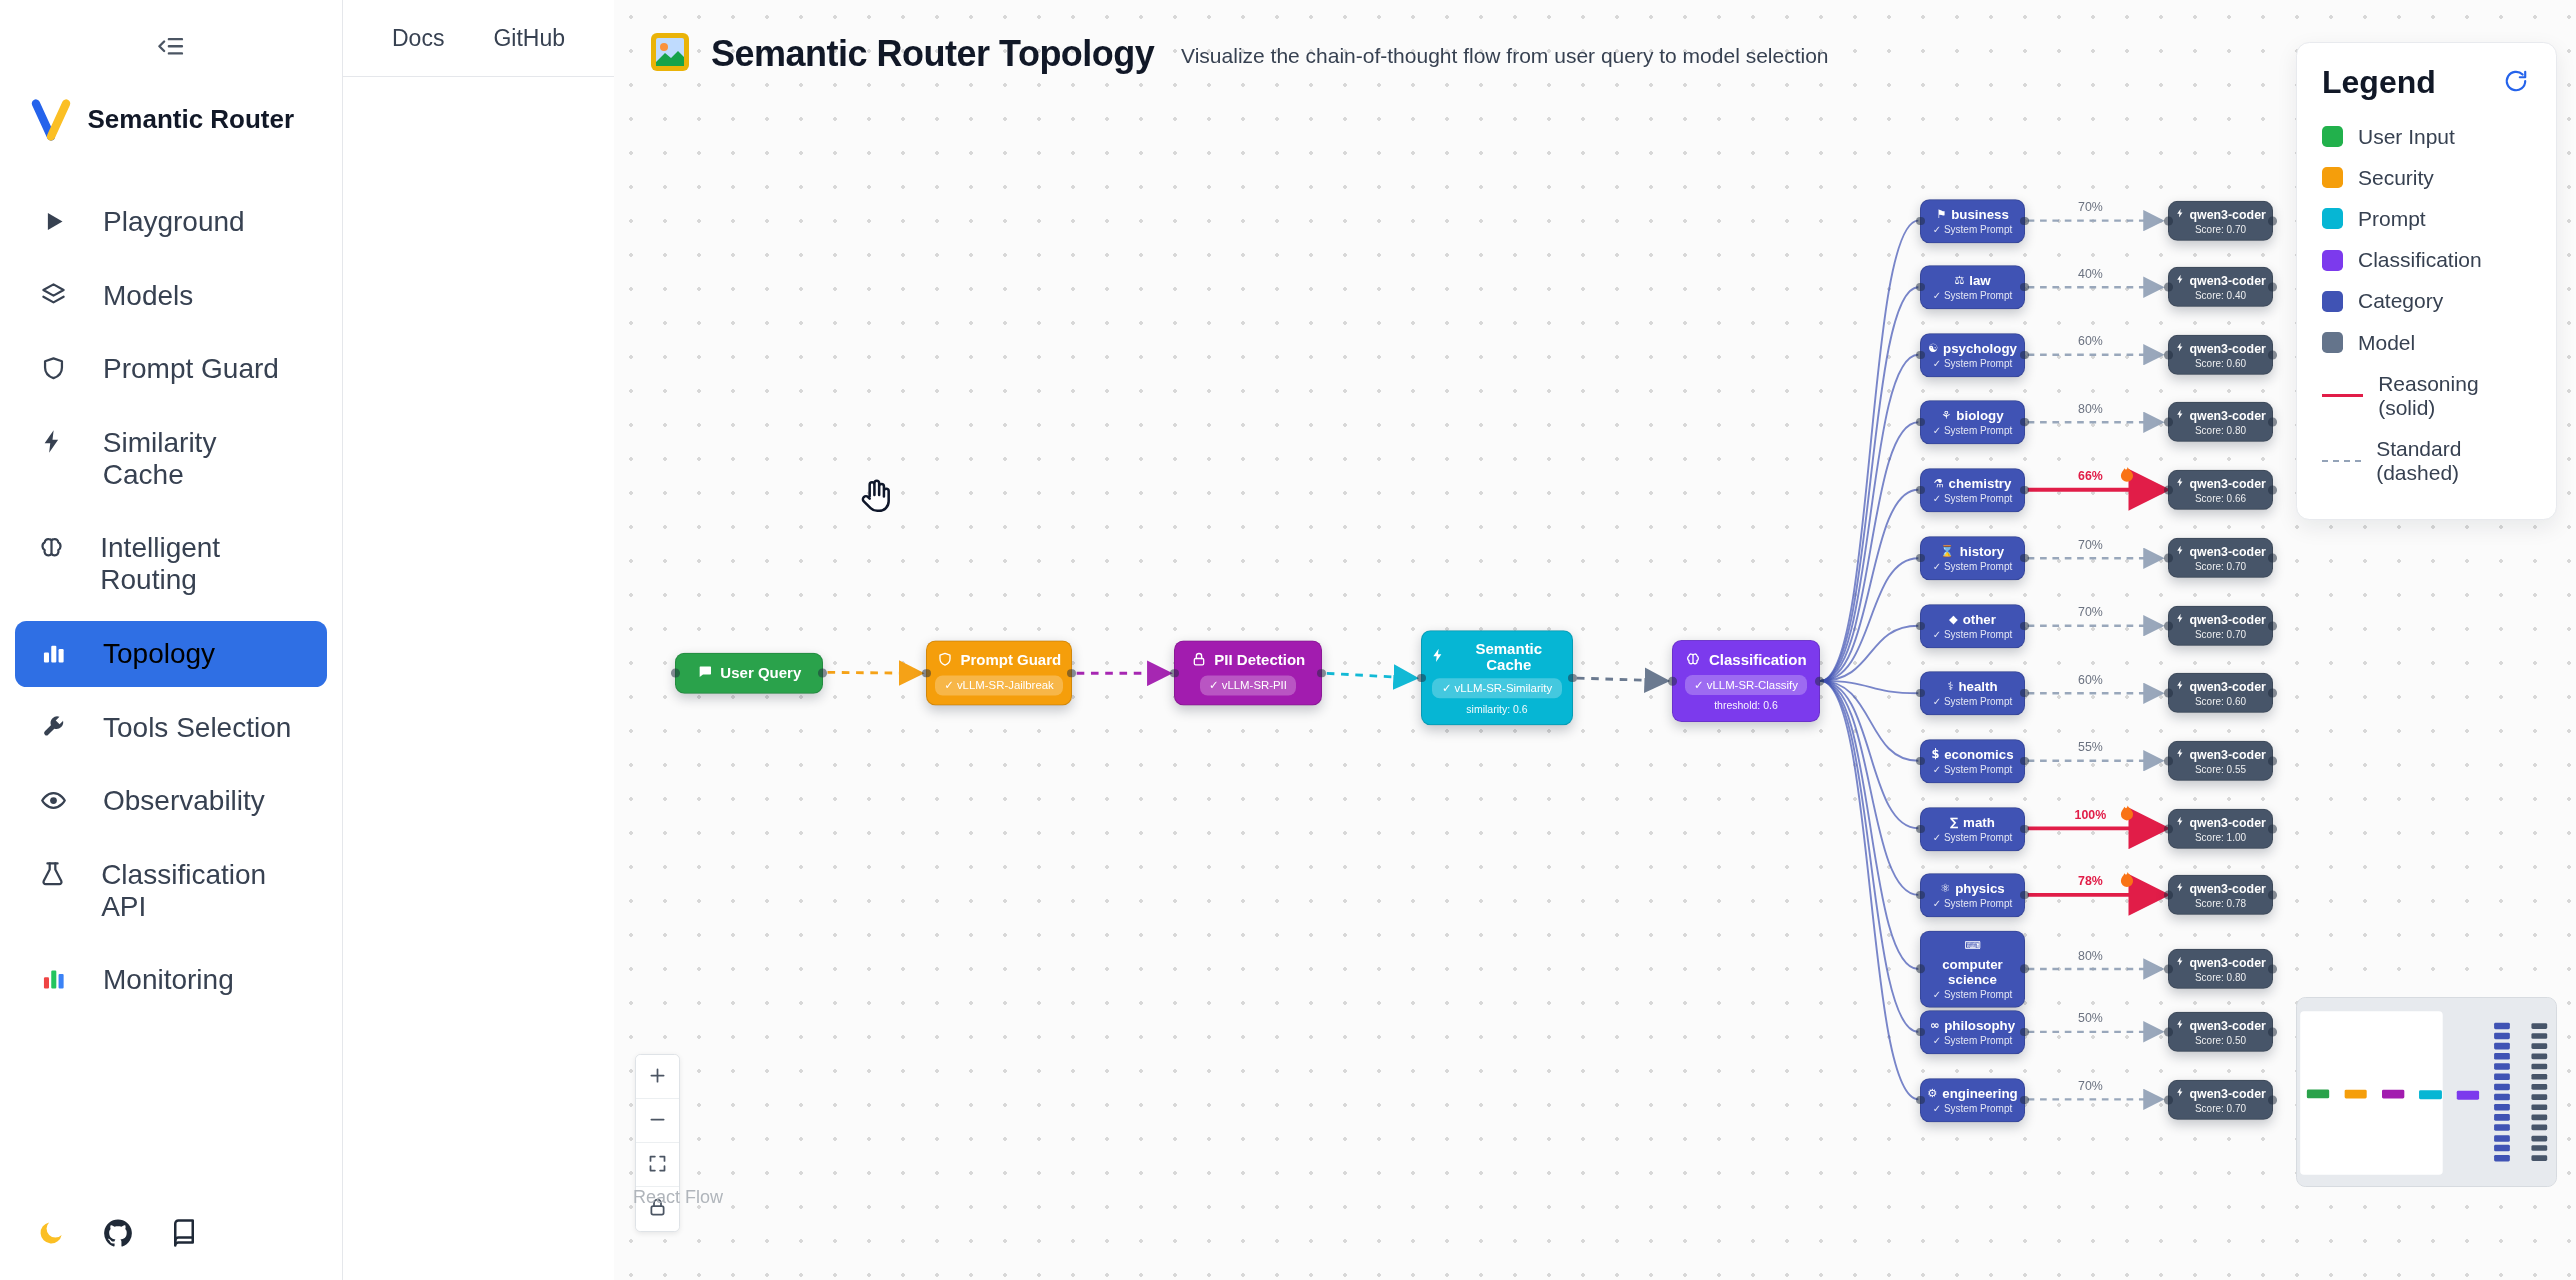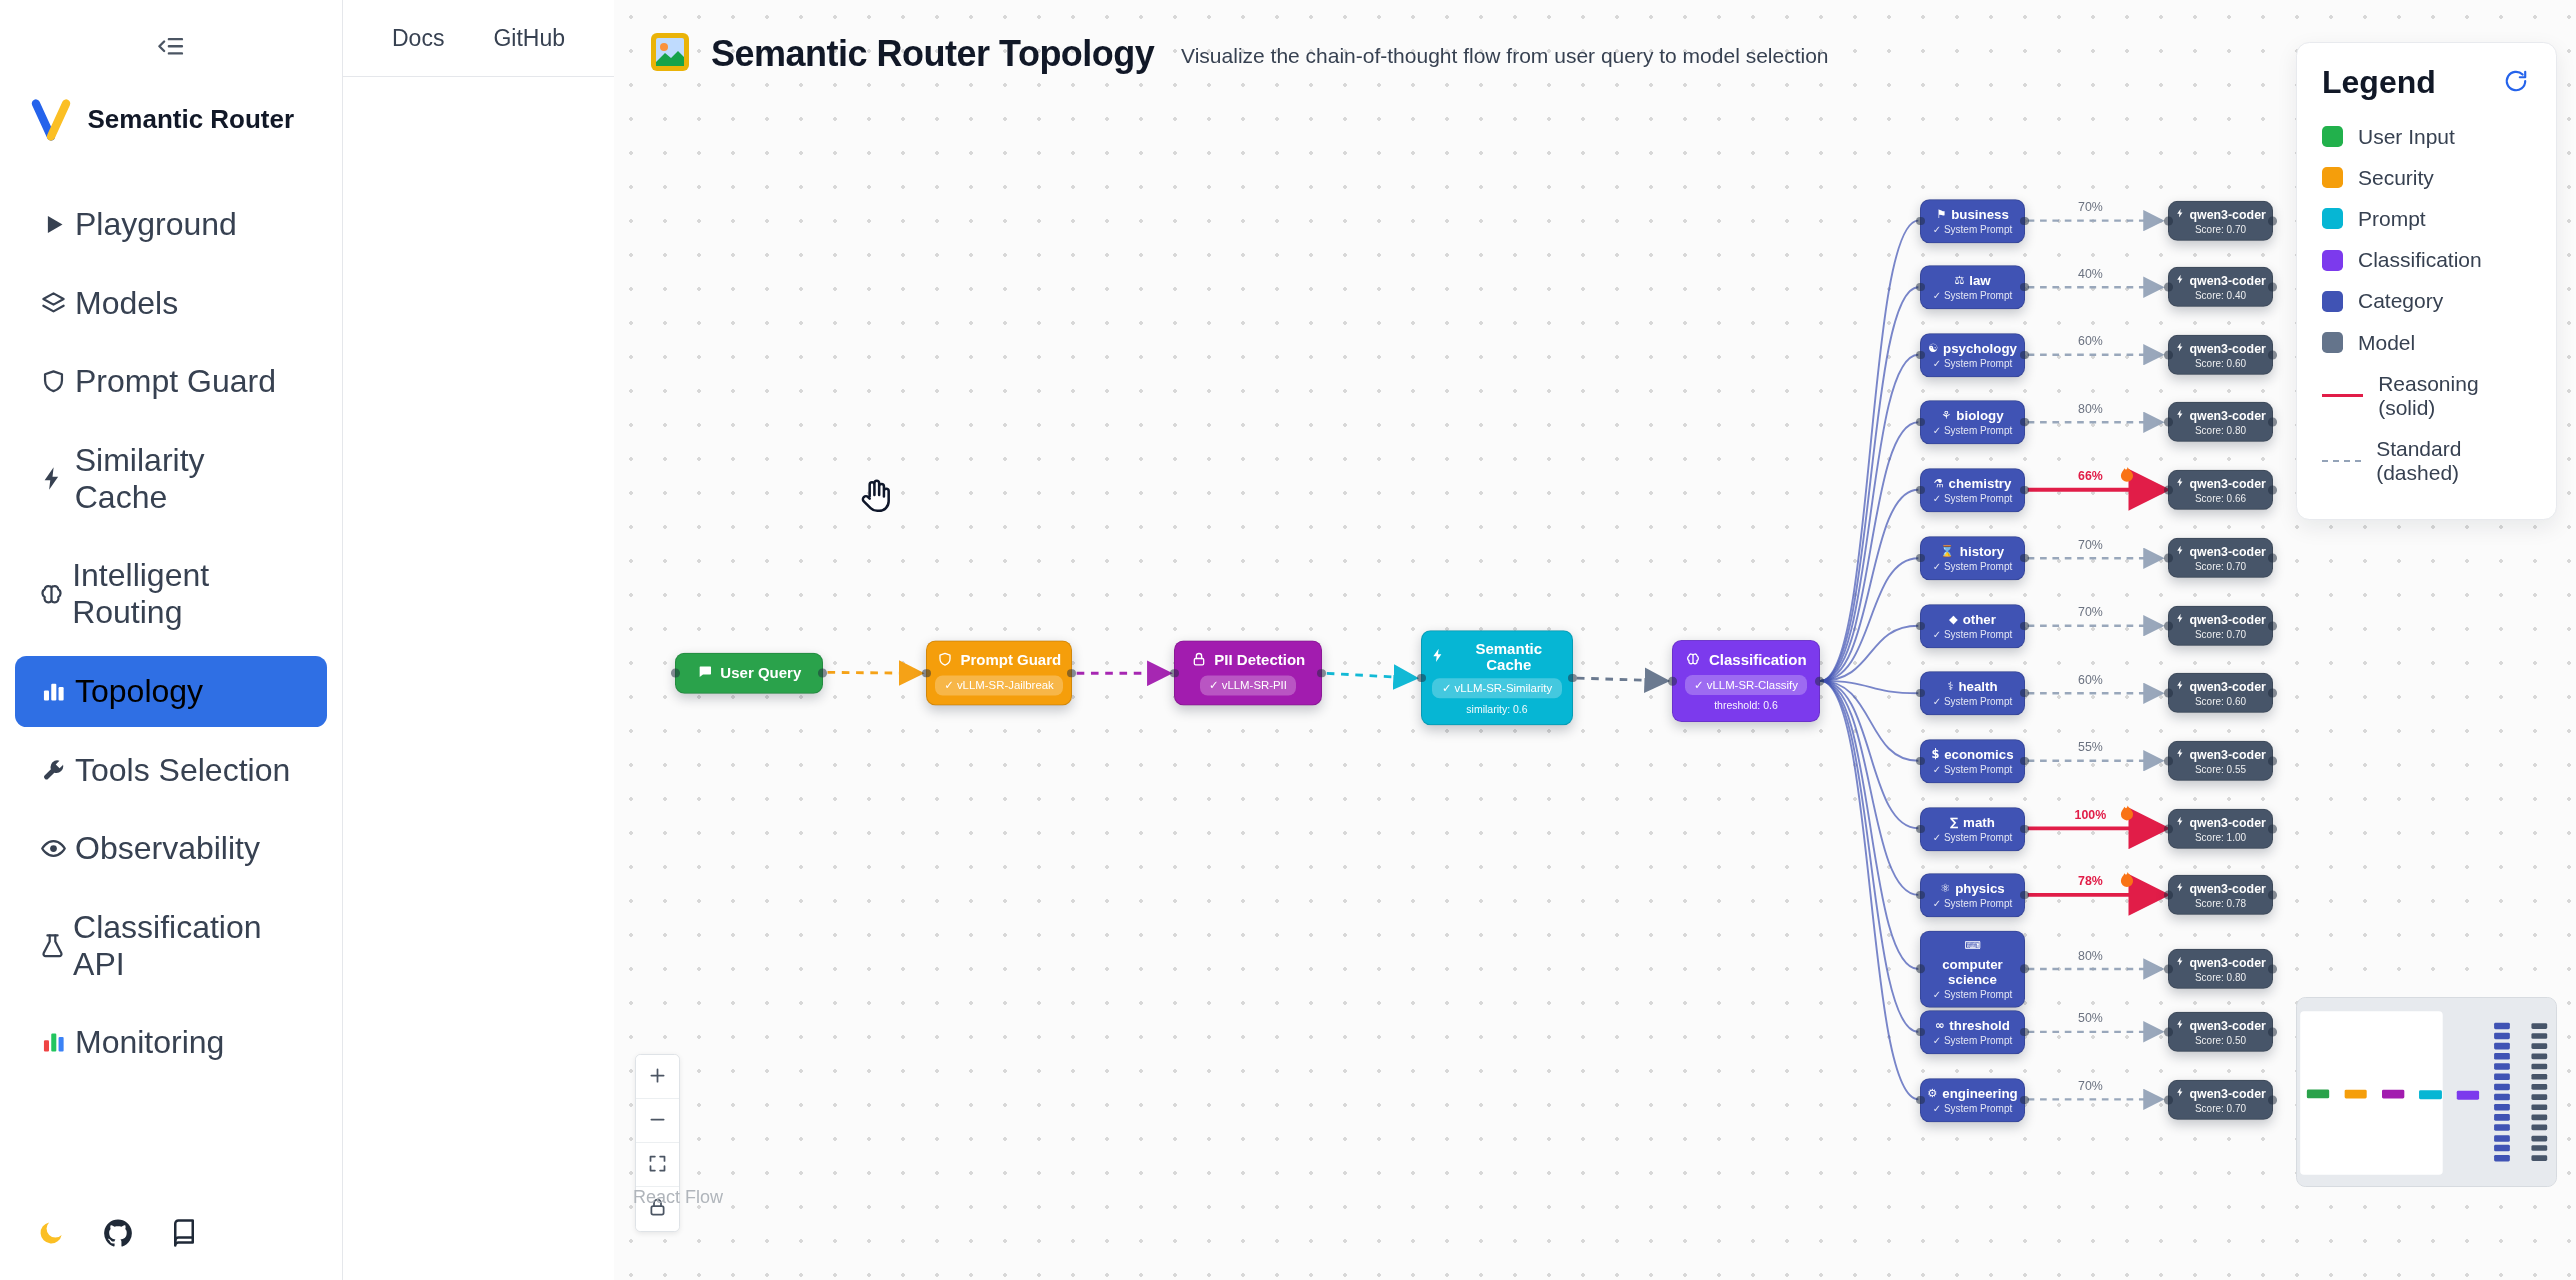--- a/index.html
+++ b/index.html
@@ -6,21 +6,21 @@
   html,body { width:2576px; height:1280px; overflow:hidden; }
   body { font-family:"Liberation Sans","DejaVu Sans",sans-serif; background:#fff; display:flex; color:#111827; }
 
   
   .sidebar { width:343px; min-width:343px; height:100%; background:#fff; border-right:1px solid #e5e7eb; display:flex; flex-direction:column; }
   .collapse-btn { margin:27px auto 0; width:42px; height:42px; display:flex; align-items:center; justify-content:center; color:#4b5563; border-radius:7.6px; cursor:pointer; }
   .logo-row { display:flex; align-items:center; gap:15px; padding:28.5px 28.5px 7.6px; }
   .logo-mark { width:44px; height:44px; }
   .logo-text { font-size:26px; font-weight:700; color:#111827; }
   .nav { margin-top:40px; padding:0 15px; display:flex; flex-direction:column; gap:7.6px; }
-  .nav-item { display:flex; align-items:center; gap:7px; padding:17px 23px; border-radius:11.4px; font-size:32px; color:#374151; cursor:pointer; }
+  .nav-item { display:flex; align-items:flex-start; gap:35px; padding:17px 23px; border-radius:11.4px; font-size:28px; color:#374151; cursor:pointer; }
   .nav-item .nav-icon { width:30px; height:30px; display:flex; align-items:center; justify-content:center; color:#374151; }
   .nav-item.active { background:#2f6fe4; color:#000000; }
   .nav-item.active .nav-icon { color:#fff; }
   .sidebar-footer { margin-top:auto; padding:28.5px 32px; display:flex; align-items:center; gap:28.5px; }
   .foot-icon { width:38px; height:38px; display:flex; align-items:center; justify-content:center; color:#1f2937; cursor:pointer; }
 
   
   .main { flex:1; display:flex; flex-direction:row; position:relative; min-width:0; }
   .topbar { height:77px; min-height:77px; background:#fff; border-bottom:1px solid #e5e7eb; display:flex; align-items:center; justify-content:flex-end; gap:49px; padding:0 49px; }
   .top-link { font-size:23px; color:#374151; cursor:pointer; }
@@ -635,21 +635,21 @@
           <span><svg viewBox="0 0 24 24" width="10.5" height="10.5" fill="none" stroke="currentColor" stroke-width="2" stroke-linecap="round" stroke-linejoin="round">
               <path d="M13 2 5 13.5h5L9 22l8-11.5h-5L13 2z" fill="currentColor" stroke="none"></path>
             </svg></span>
           <span>qwen3-coder</span>
         </div>
         <div class="model-sub">Score: 0.80</div>
       </div>
       <div class="flow-node cat-node" style="left: 1306px; top: 1032px; background: rgb(64, 83, 180);">
         <div class="cat-name">
           <span class="cat-glyph">∞</span>
-          <span>threshold</span>
+          <span>philosophy</span>
         </div>
         <div class="cat-sub">✓ System Prompt</div>
       </div>
       <div class="flow-node model-node" style="left: 1554px; top: 1032px; background: rgb(71, 85, 105);">
         <div class="model-name">
           <span><svg viewBox="0 0 24 24" width="10.5" height="10.5" fill="none" stroke="currentColor" stroke-width="2" stroke-linecap="round" stroke-linejoin="round">
               <path d="M13 2 5 13.5h5L9 22l8-11.5h-5L13 2z" fill="currentColor" stroke="none"></path>
             </svg></span>
           <span>qwen3-coder</span>
         </div>

